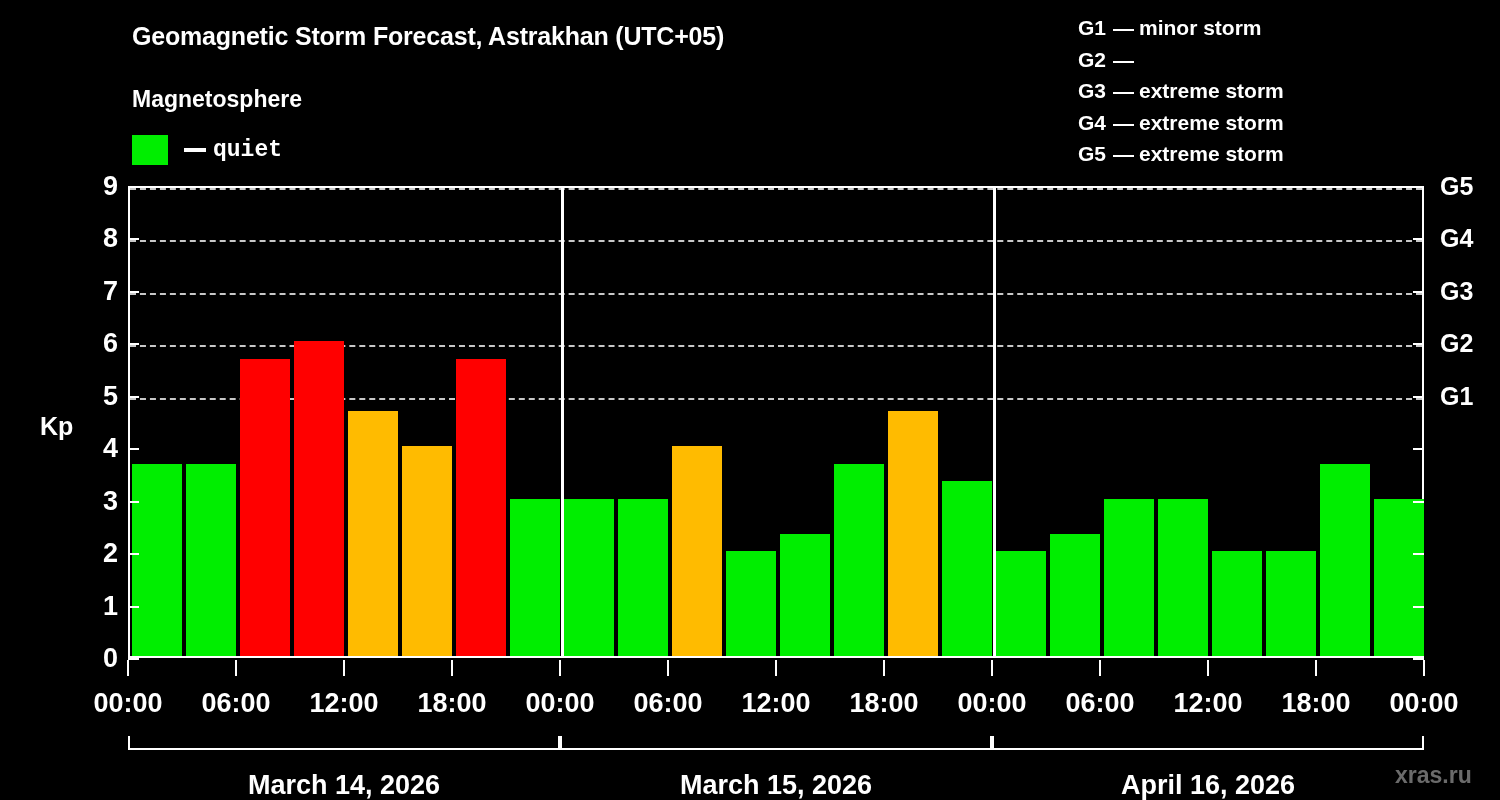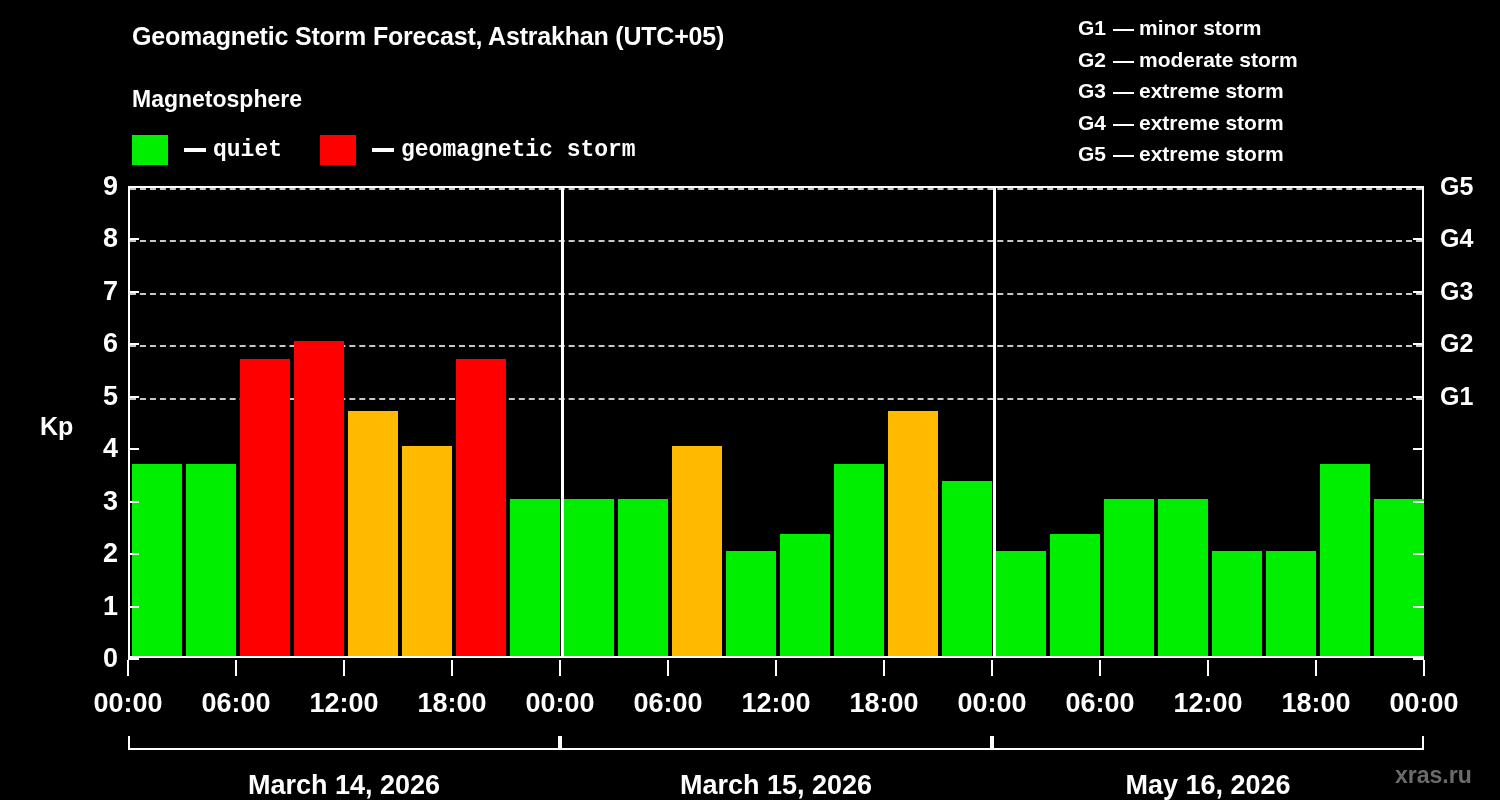--- a/index.html
+++ b/index.html
@@ -226,37 +226,31 @@
 
 <div id="chart-title">Geomagnetic Storm Forecast, Astrakhan (UTC+05)</div>
 
 <div id="legend-heading">Magnetosphere</div>
 <div id="legend-row">
     <div class="legend-item">
       <span class="legend-swatch" style="background: rgb(0, 238, 0);"></span>
       <span class="legend-dash"></span>
       <span class="legend-text">quiet</span>
     </div>
-    <div class="legend-item">
-      <span class="legend-swatch" style="background: rgb(255, 0, 0);"></span>
-      <span class="legend-dash"></span>
-      <span class="legend-text">geomagnetic storm</span>
-    </div>
   </div>
 
 <div id="g-scale-legend">
     <div class="g-legend-line">
       <span class="g-legend-code">G1</span>
       <span class="g-legend-sep">—</span>
       <span>minor storm</span>
     </div>
     <div class="g-legend-line">
       <span class="g-legend-code">G2</span>
       <span class="g-legend-sep">—</span>
-      <span>moderate storm</span>
     </div>
     <div class="g-legend-line">
       <span class="g-legend-code">G3</span>
       <span class="g-legend-sep">—</span>
       <span>extreme storm</span>
     </div>
     <div class="g-legend-line">
       <span class="g-legend-code">G4</span>
       <span class="g-legend-sep">—</span>
       <span>extreme storm</span>
@@ -370,16 +364,16 @@
     <div class="x-tick-label" style="left: 1208px;">12:00</div>
     <div class="x-tick-mark" style="left: 1315px;"></div>
     <div class="x-tick-label" style="left: 1316px;">18:00</div>
     <div class="x-tick-mark" style="left: 1423px;"></div>
     <div class="x-tick-label" style="left: 1424px;">00:00</div>
     <div class="day-bracket" style="left: 128px; width: 432px;"></div>
     <div class="day-label" style="left: 344px;">March 14, 2026</div>
     <div class="day-bracket" style="left: 560px; width: 432px;"></div>
     <div class="day-label" style="left: 776px;">March 15, 2026</div>
     <div class="day-bracket" style="left: 992px; width: 432px;"></div>
-    <div class="day-label" style="left: 1208px;">May 16, 2026</div>
+    <div class="day-label" style="left: 1208px;">April 16, 2026</div>
   </div>
 
 <div id="watermark">xras.ru</div>
 
 </body></html>

